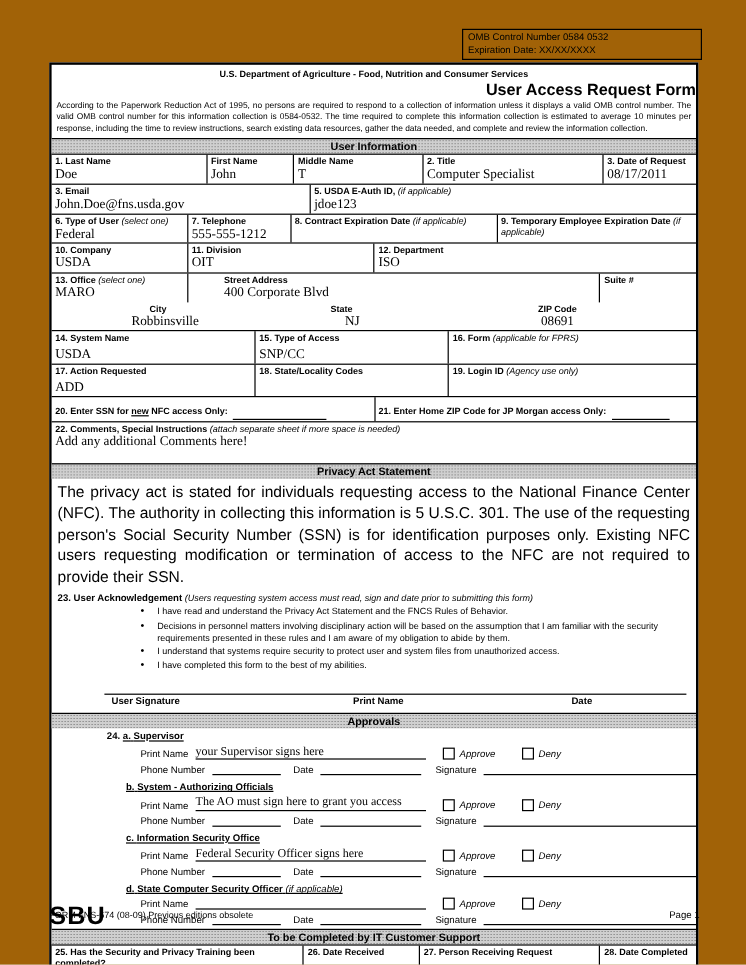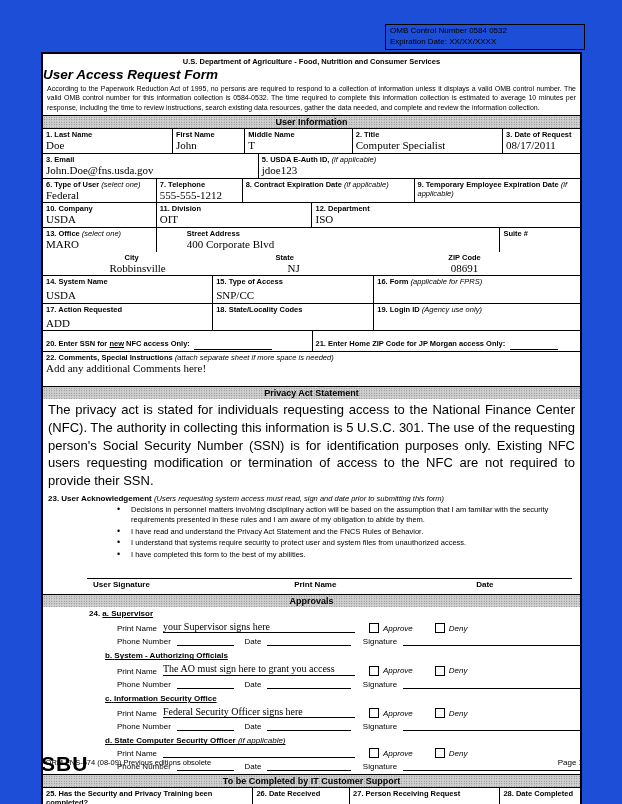--- a/index.html
+++ b/index.html
@@ -1,30 +1,30 @@
 <!DOCTYPE html>
 <html><head>
 <meta charset="utf-8">
 <style>
   * { margin:0; padding:0; box-sizing:border-box; }
   html,body { background:#e9e9e9; }
   .sheet {
-    width:622px; height:804px; background:#1d4ed8; position:relative;
+    width:622px; height:804px; background:#a16207; position:relative;
     font-family:"Liberation Sans", sans-serif; color:#000; overflow:hidden;
   }
   .omb {
     position:absolute; top:24px; right:37px; width:200px;
     border:1px solid #000; font-size:8px; line-height:1.35; padding:1px 4px;
   }
   .form-box {
     position:absolute; top:52px; left:41px; width:541px;
     border:2px solid #000; background:#fff;
   }
   .agency { text-align:center; font-size:7.5px; font-weight:bold; padding-top:3px; }
-  .form-title { text-align:left; font-size:13.5px; font-weight:bold; padding:1px 0 2px;font-style:italic; }
+  .form-title { text-align:right; font-size:13.5px; font-weight:bold; padding:1px 0 2px; }
   .pra { font-size:7px; line-height:1.35; text-align:justify; padding:0 4px 3px; }
   .banner {
     height:13px; line-height:13px; text-align:center; font-weight:bold; font-size:9px;
     border-top:1px solid #000;
     background-color:#cfcfcf;
     background-image: radial-gradient(circle, #6e6e6e 0.7px, transparent 0.8px);
     background-size:2.5px 2.5px;
   }
   .row { display:flex; border-top:1px solid #000; }
   .row.plain { border-top:none;text-align:center; }
@@ -235,22 +235,22 @@
     </div>
 
     <div class="banner">Privacy Act Statement</div>
 
     <div class="privacy-text">The privacy act is stated for individuals requesting access to the National Finance Center (NFC). The authority in collecting this information is 5 U.S.C. 301. The use of the requesting person's Social Security Number (SSN) is for identification purposes only. Existing NFC users requesting modification or termination of access to the NFC are not required to provide their SSN.</div>
 
     <div class="ack-line">
       <span>23. User Acknowledgement</span>
       <span class="note">(Users requesting system access must read, sign and date prior to submitting this form)</span>
     </div>
+    <div class="bullet">I have read and understand the Privacy Act Statement and the FNCS Rules of Behavior.</div>
     <div class="bullet">Decisions in personnel matters involving disciplinary action will be based on the assumption that I am familiar with the security requirements presented in these rules and I am aware of my obligation to abide by them.</div>
-    <div class="bullet">I have read and understand the Privacy Act Statement and the FNCS Rules of Behavior.</div>
     <div class="bullet">I understand that systems require security to protect user and system files from unauthorized access.</div>
     <div class="bullet">I have completed this form to the best of my abilities.</div>
 
     <div class="sig-rule"></div>
     <div class="sig-labels">
       <span class="s1">User Signature</span>
       <span class="s2">Print Name</span>
       <span class="s3">Date</span>
     </div>
 

